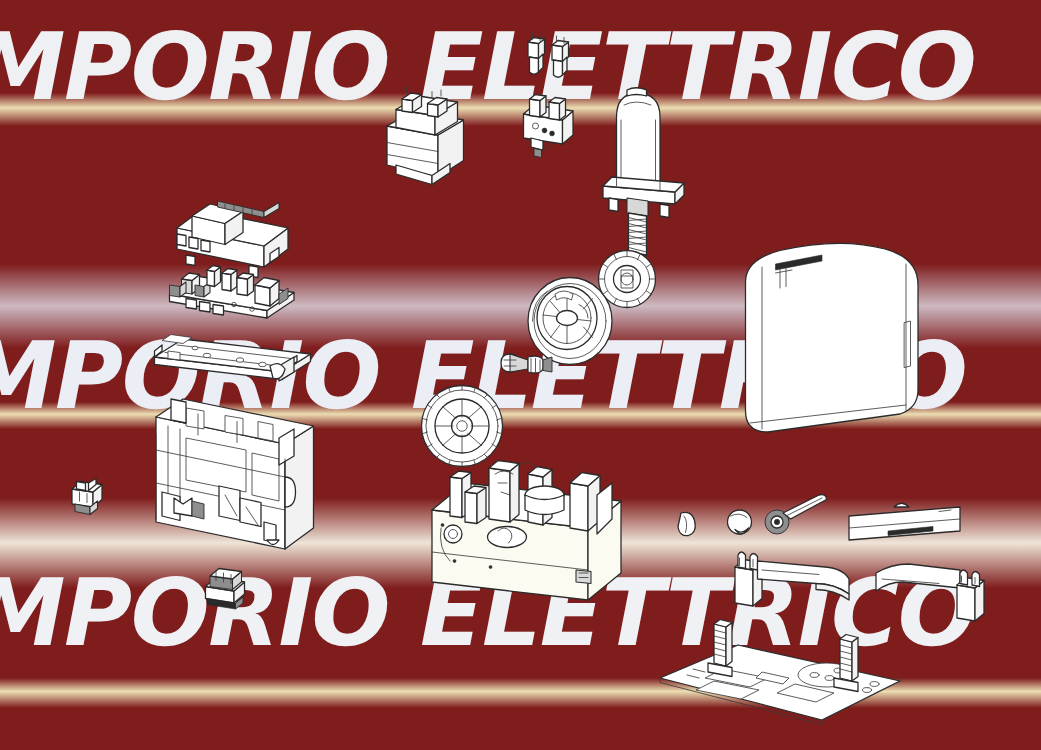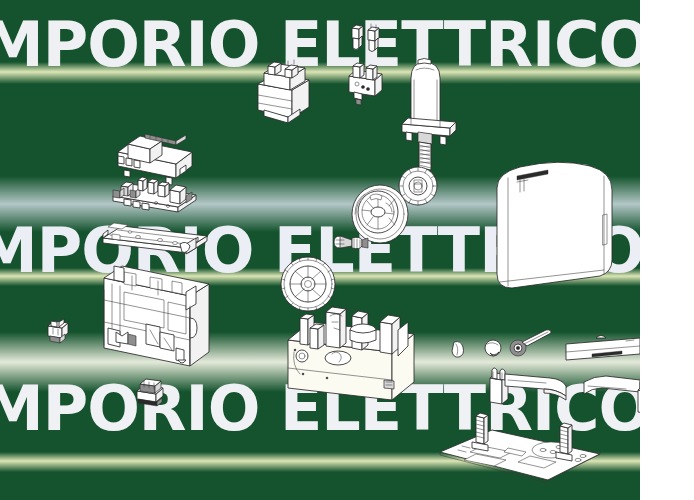--- a/index.html
+++ b/index.html
@@ -1,21 +1,21 @@
 <!DOCTYPE html>
 <html><head>
 <meta charset="utf-8">
 <style>
   html,body{margin:0;padding:0;}
   body{
     width:694px;height:500px;overflow:hidden;position:relative;
     background:#ffffff;
     font-family:"Liberation Sans", sans-serif;
   }
-  #stage{position:absolute;left:0;top:0;width:640px;height:500px;overflow:hidden;background:#14532d;}
+  #stage{position:absolute;left:0;top:0;width:694px;height:500px;overflow:hidden;background:#7f1d1d;font-style:italic;}
 
   
   .tint{position:absolute;left:0;width:694px;pointer-events:none;}
   .tint.yellow{background:linear-gradient(to bottom,rgba(255,255,220,0) 0%,rgba(255,255,205,.85) 45%,rgba(255,255,220,0) 100%);}
   .tint.blue{background:linear-gradient(to bottom,rgba(238,242,250,0) 0%,rgba(232,238,250,.75) 50%,rgba(238,242,250,0) 100%);}
   .tint.cream{background:linear-gradient(to bottom,rgba(253,252,240,0) 0%,rgba(251,250,236,.9) 50%,rgba(253,252,240,0) 100%);}
 
   
   .wm-row{position:absolute;left:0;width:1000px;white-space:nowrap;
           font-weight:bold;letter-spacing:-1px;

